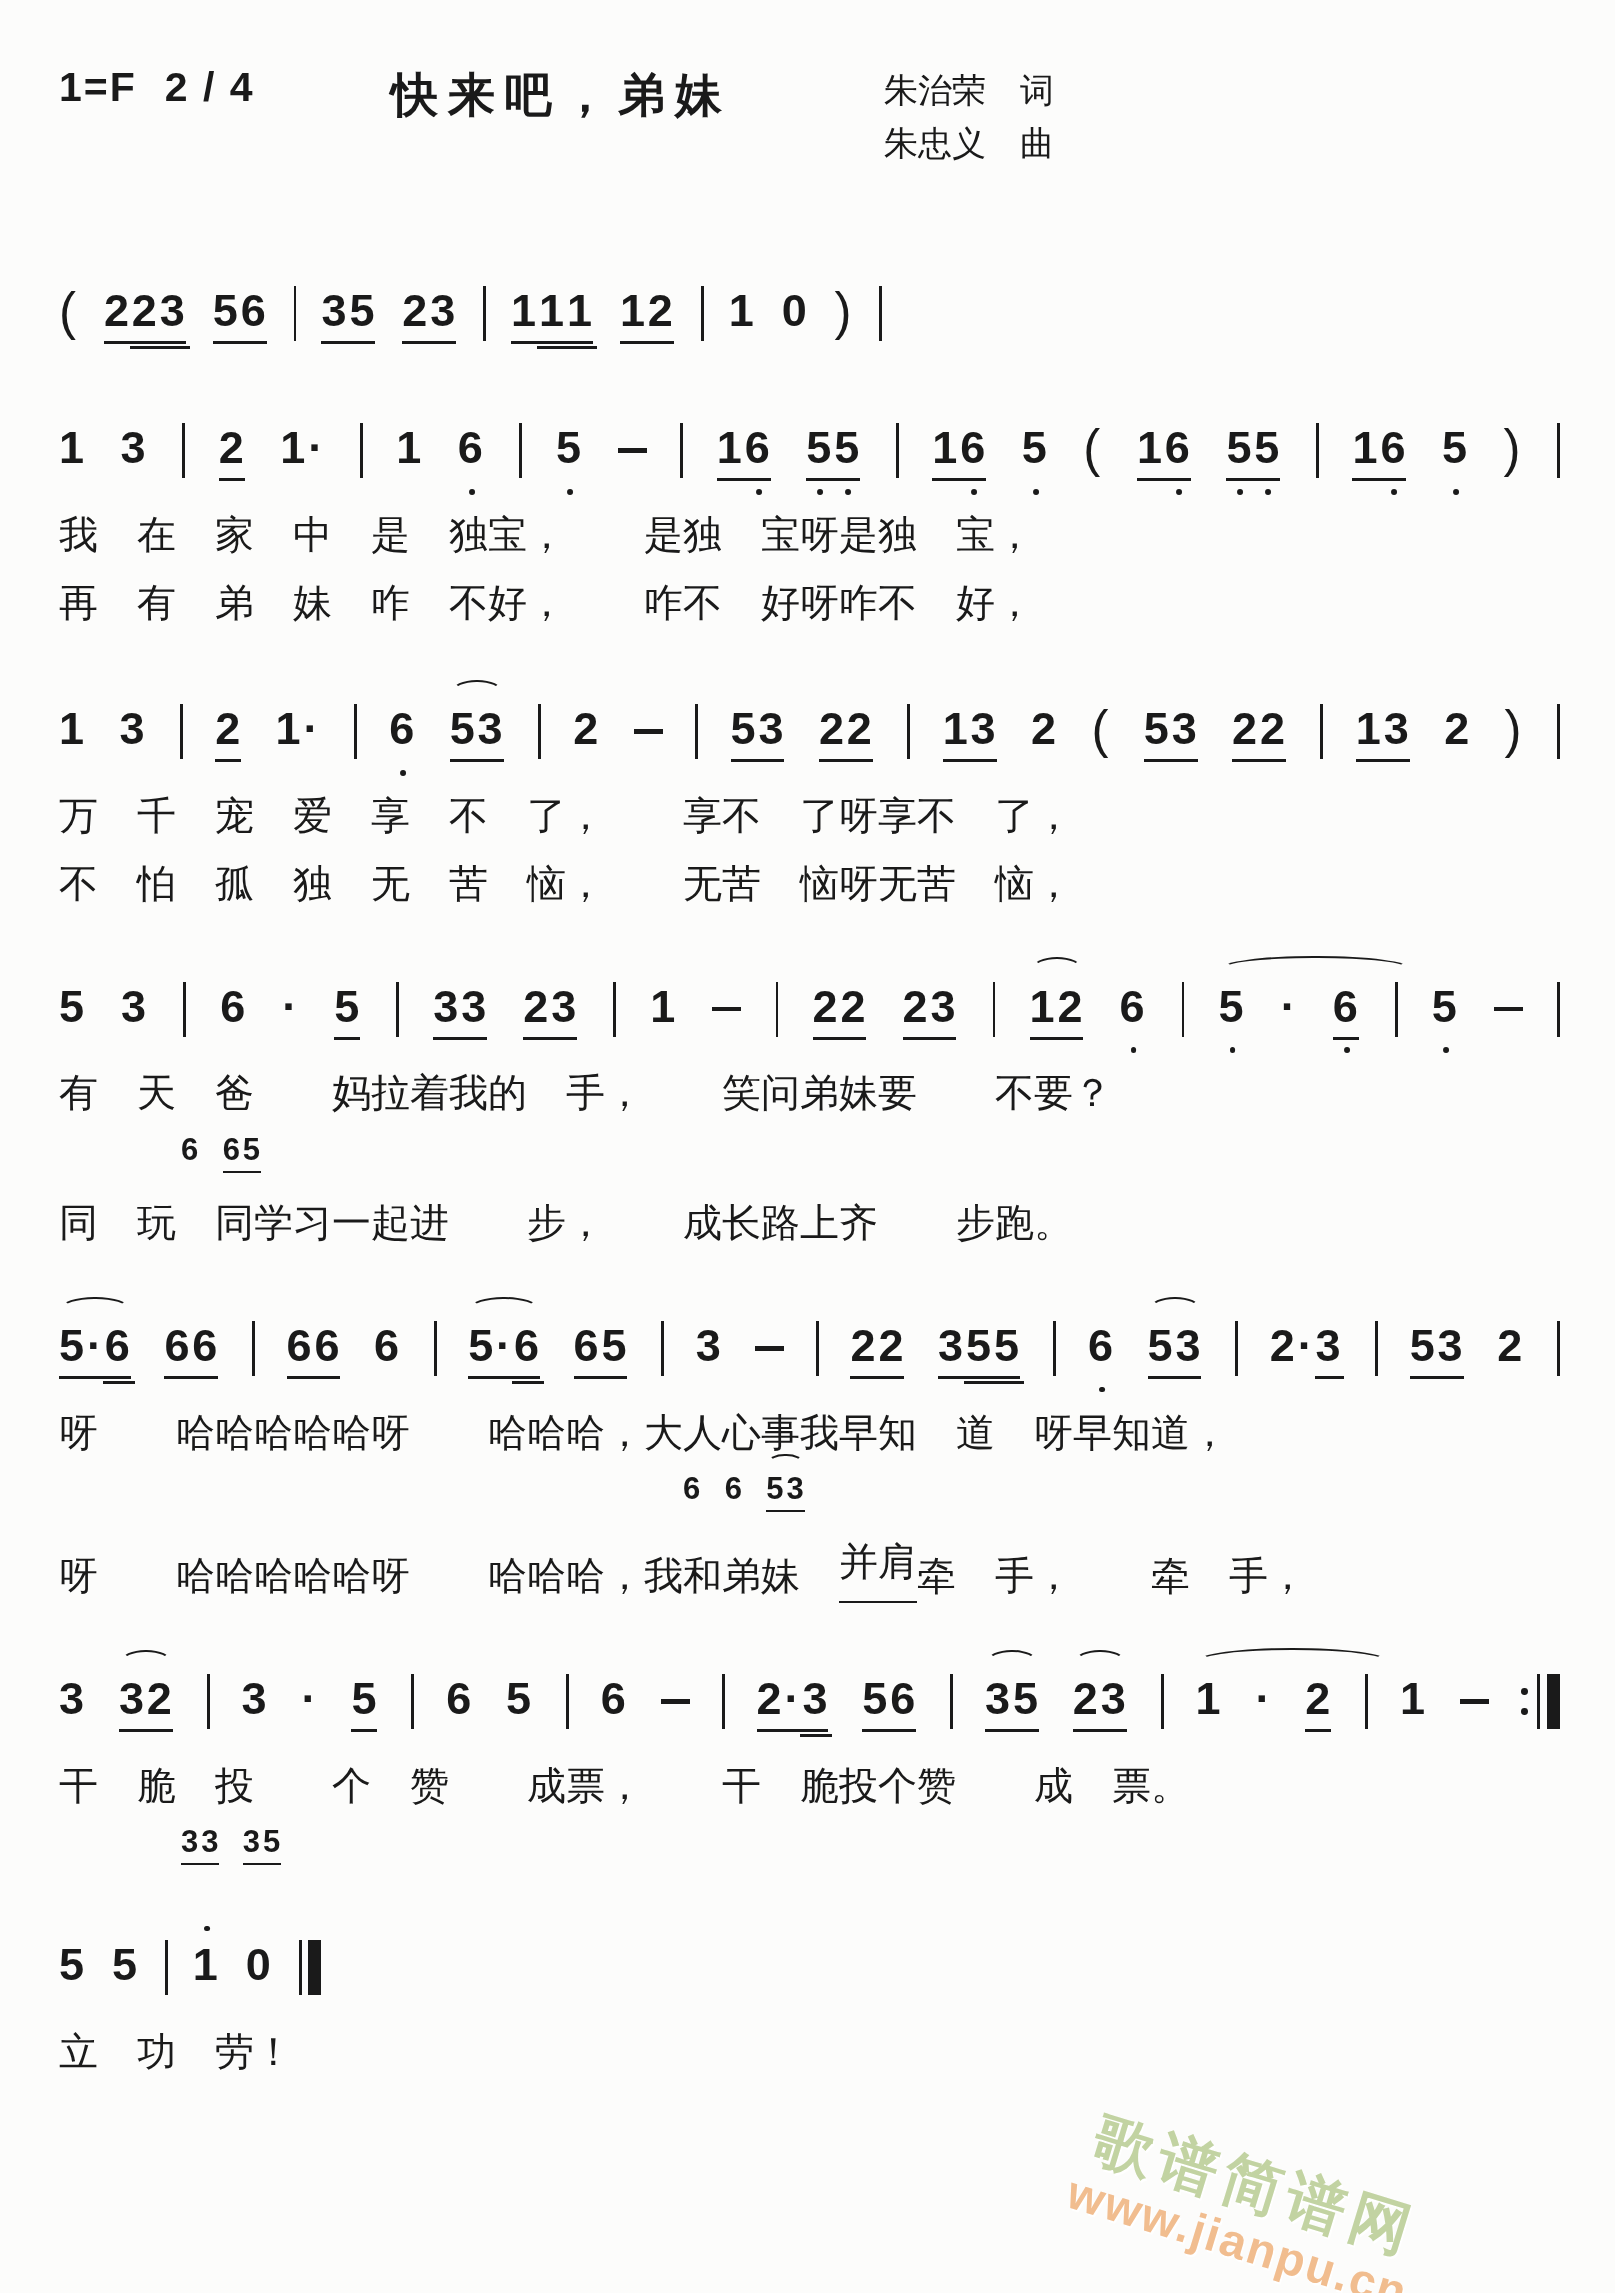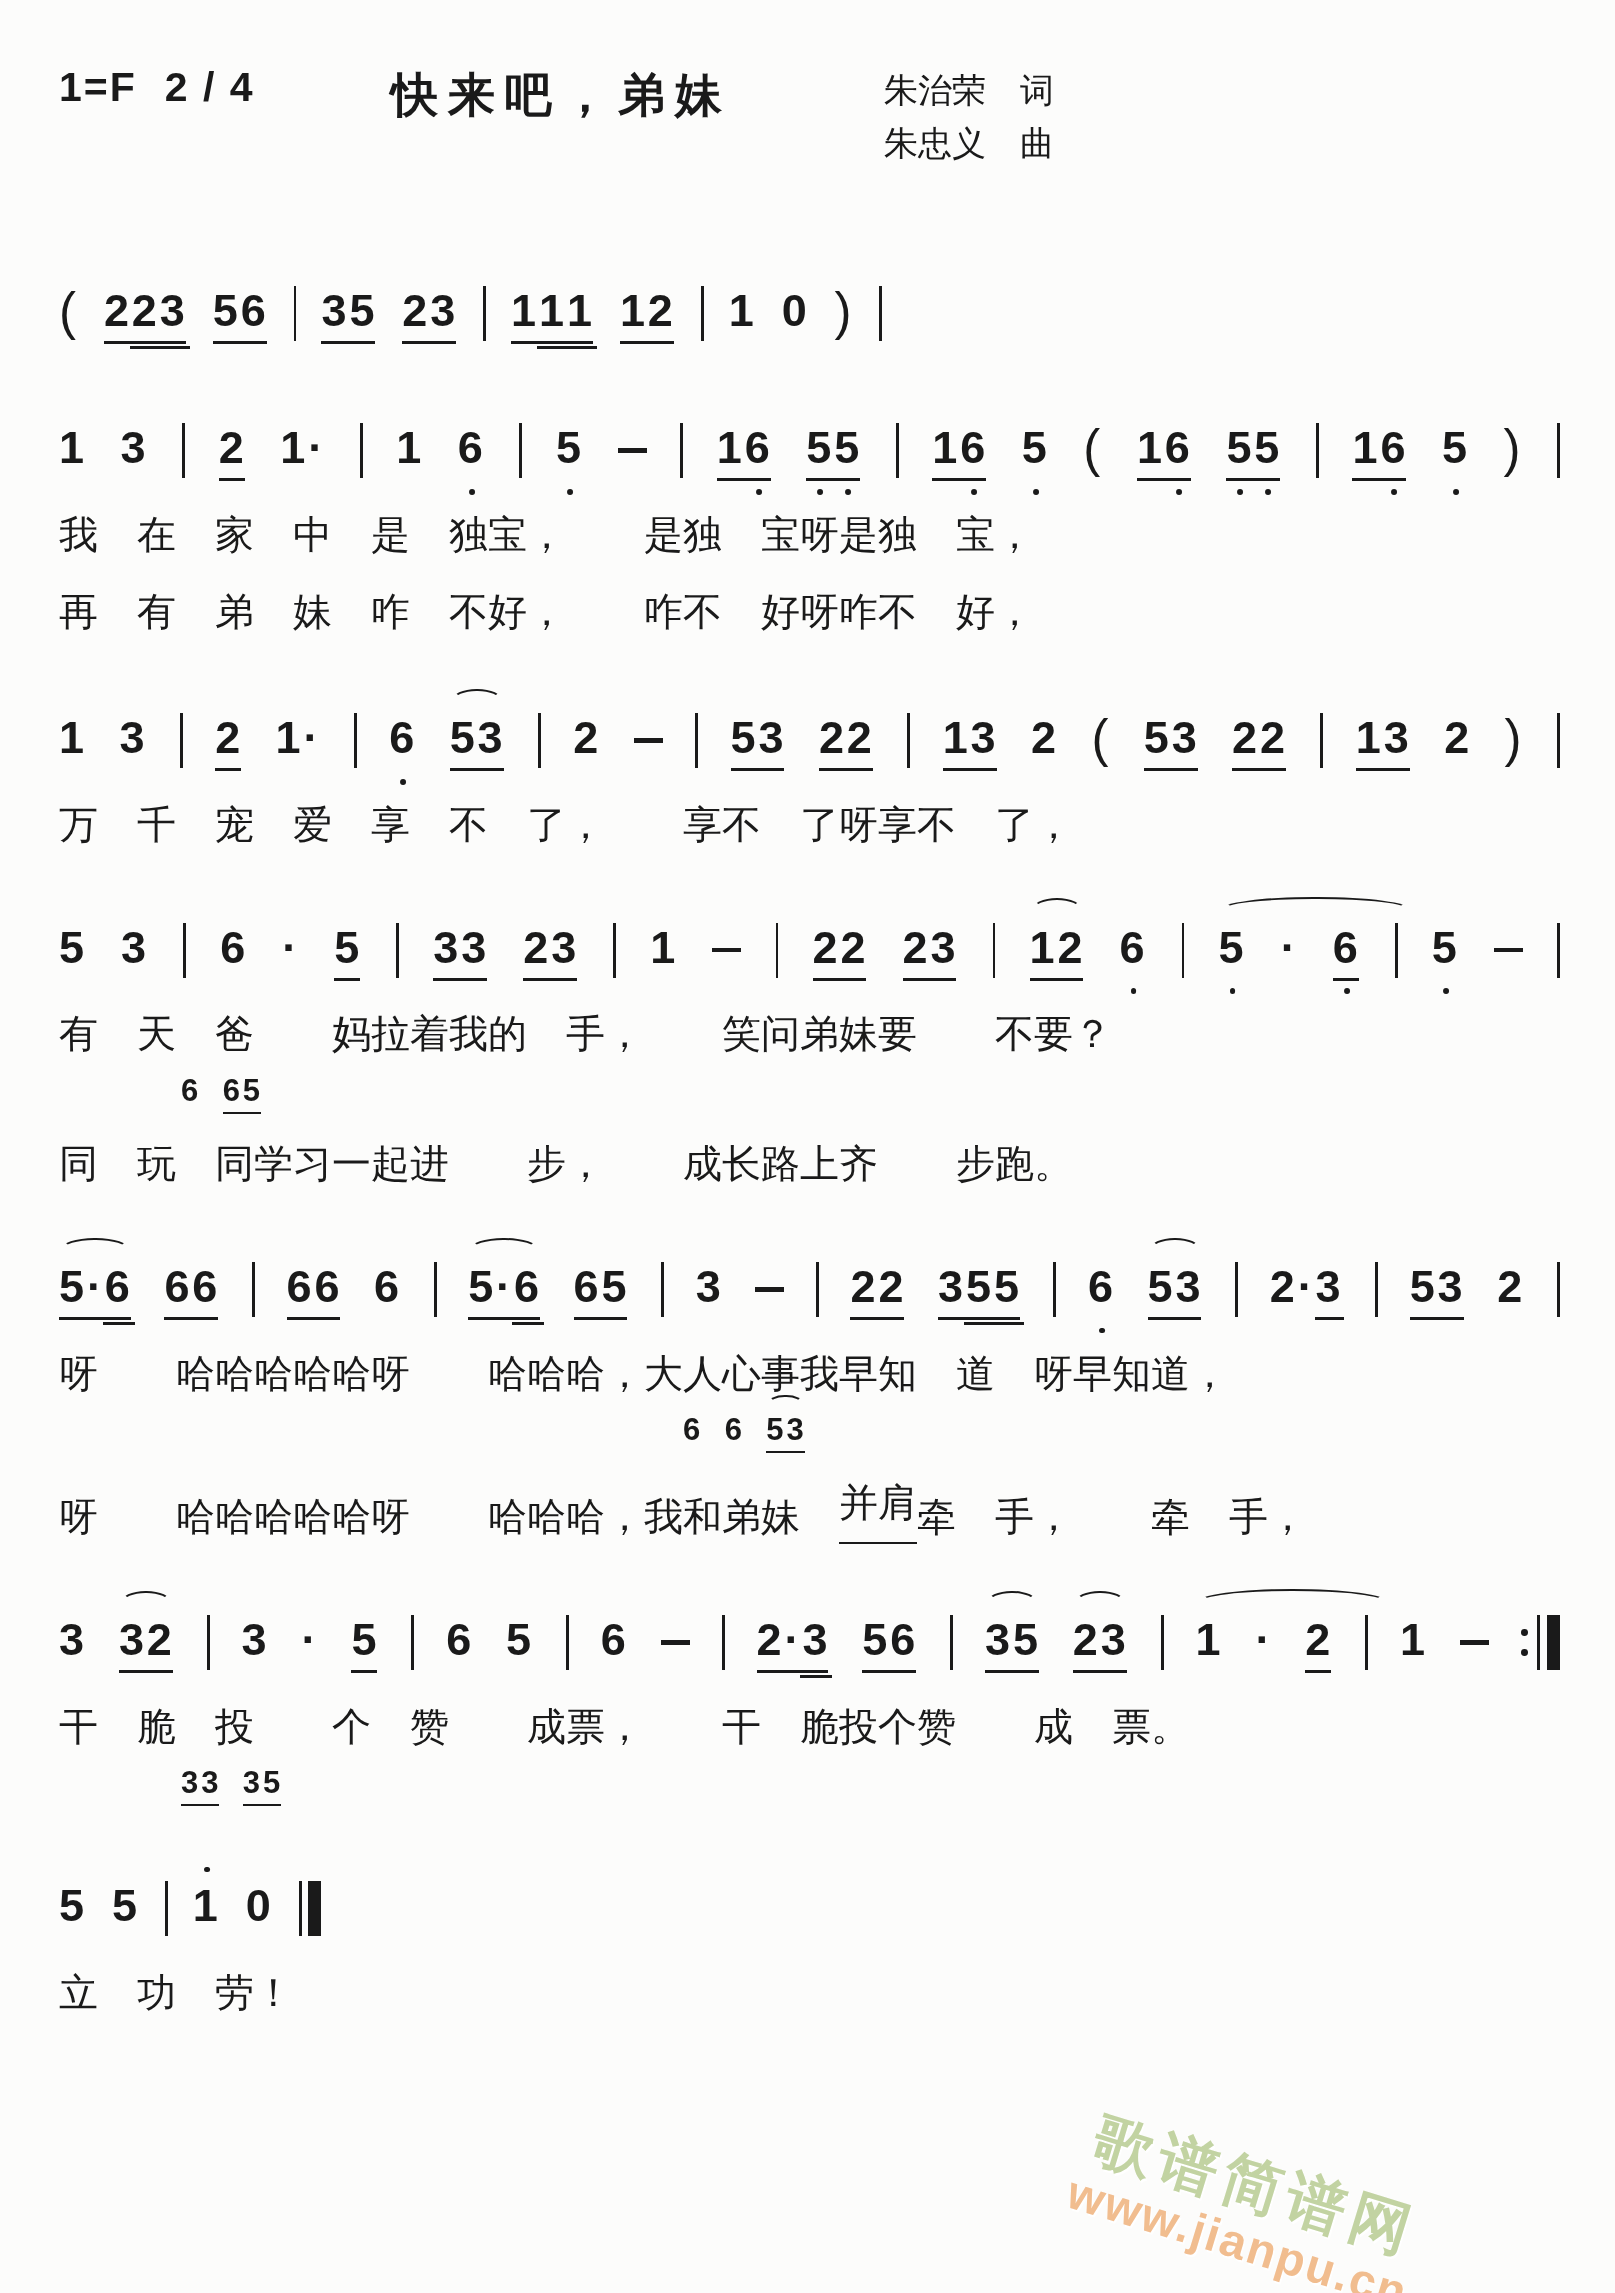--- a/index.html
+++ b/index.html
@@ -18,21 +18,21 @@
 
   
   .score{position:relative}
   .row{display:flex;align-items:flex-end}
   .music{margin-top:70px;font-size:45px;font-weight:600}
   .score .music:first-child{margin-top:113px}
   .music.stretch{justify-content:space-between}
   .music:not(.stretch){gap:25px}
   .small{margin-top:11.7px;font-size:31px;font-weight:600;gap:21.5px}
   .lyric{margin-top:22px;font-size:39px;white-space:pre}
-  .lyric + .lyric{margin-top:23px}
+  .lyric + .lyric{margin-top:14px}
   .small + .lyric{margin-top:19px}
   .lyric .seg{white-space:pre}
   .lyric .seg.u{border-bottom:2.9px solid #1a1a1a;padding-bottom:12px}
 
   
   .tok{position:relative;padding-bottom:11.7px;letter-spacing:2.9px;white-space:nowrap}
   .u1::after{content:"";position:absolute;left:0;right:2px;bottom:4.9px;height:2.9px;background:#1a1a1a}
   .ch{position:relative;display:inline-block}
   .ch.mid{font-weight:bold}
   .u2c::after{content:"";position:absolute;left:-2px;right:-2px;bottom:-11.7px;height:2.9px;background:#1a1a1a}
@@ -148,20 +148,21 @@
         <span class="tok paren">(</span>
         <span class="tok u1"><span class="ch">5</span><span class="ch">3</span></span>
         <span class="tok u1"><span class="ch">2</span><span class="ch">2</span></span>
         <span class="tok barline"></span>
         <span class="tok u1"><span class="ch">1</span><span class="ch">3</span></span>
         <span class="tok"><span class="ch">2</span></span>
         <span class="tok paren">)</span>
         <span class="tok barline"></span>
       </div>
       <div class="row lyric"><span class="seg">万　千　宠　爱　享　不　了，　　享不　了呀享不　了，</span></div>
+      <div class="row lyric"><span class="seg">不　怕　孤　独　无　苦　恼，　　无苦　恼呀无苦　恼，</span></div>
       <div class="row music stretch">
         <span class="tok"><span class="ch">5</span></span>
         <span class="tok"><span class="ch">3</span></span>
         <span class="tok barline"></span>
         <span class="tok"><span class="ch">6</span></span>
         <span class="tok"><span class="ch mid">·</span></span>
         <span class="tok u1"><span class="ch">5</span></span>
         <span class="tok barline"></span>
         <span class="tok u1"><span class="ch">3</span><span class="ch">3</span></span>
         <span class="tok u1"><span class="ch">2</span><span class="ch">3</span></span>

